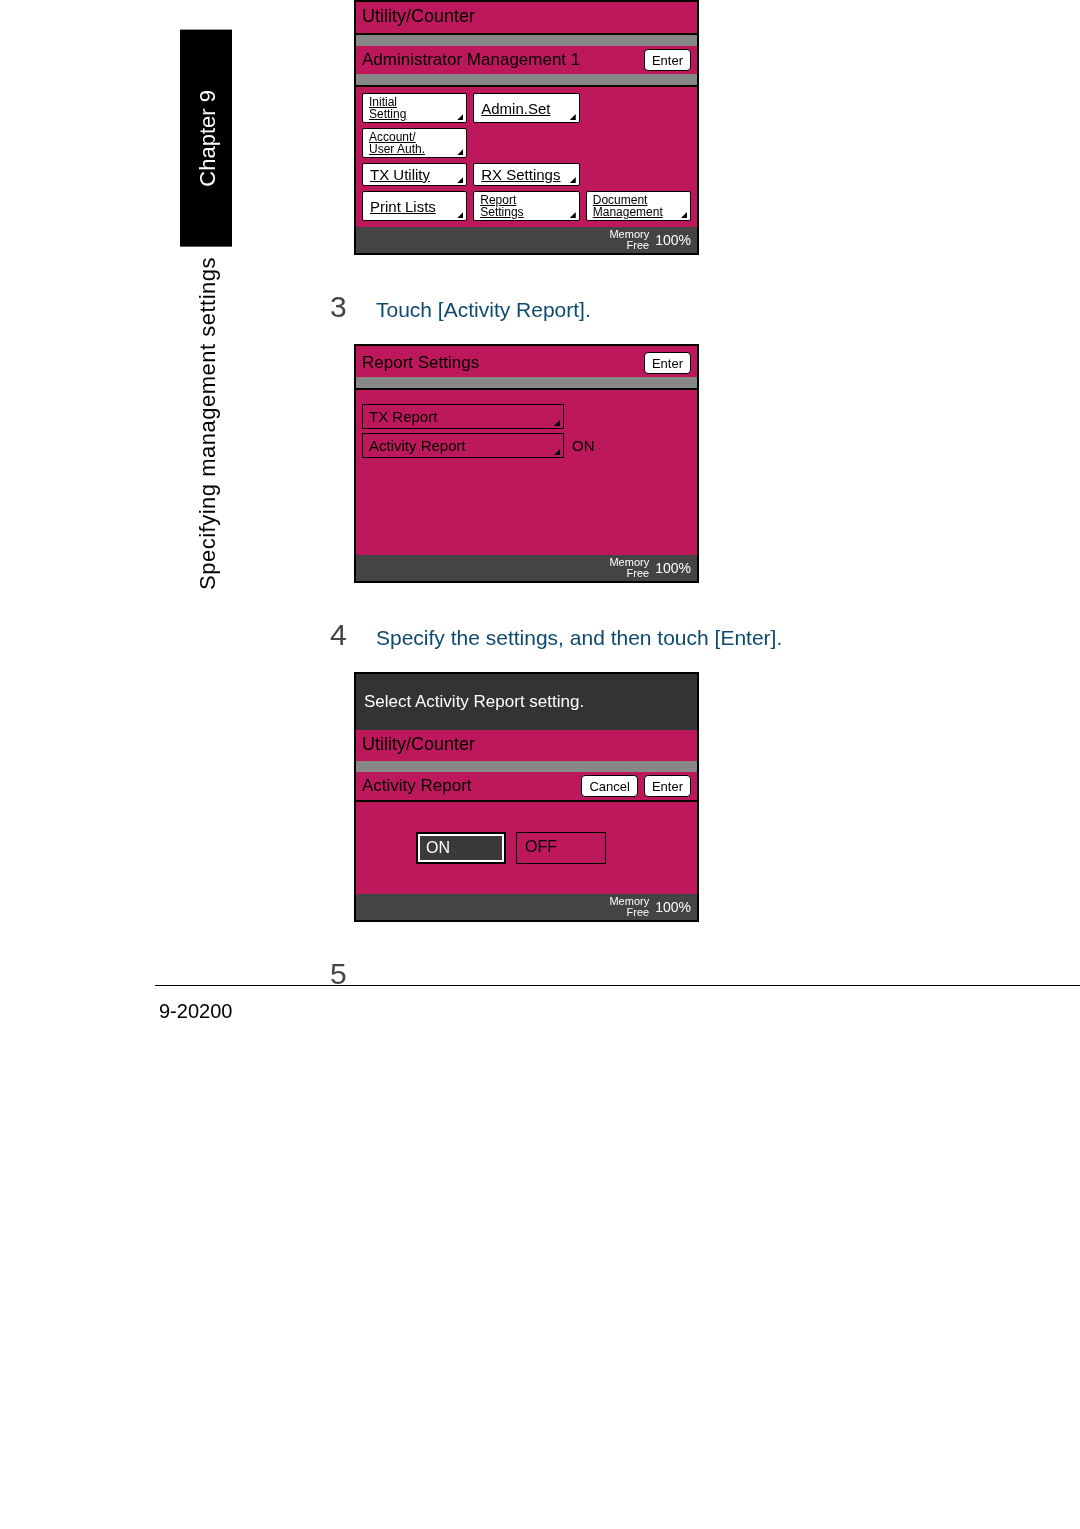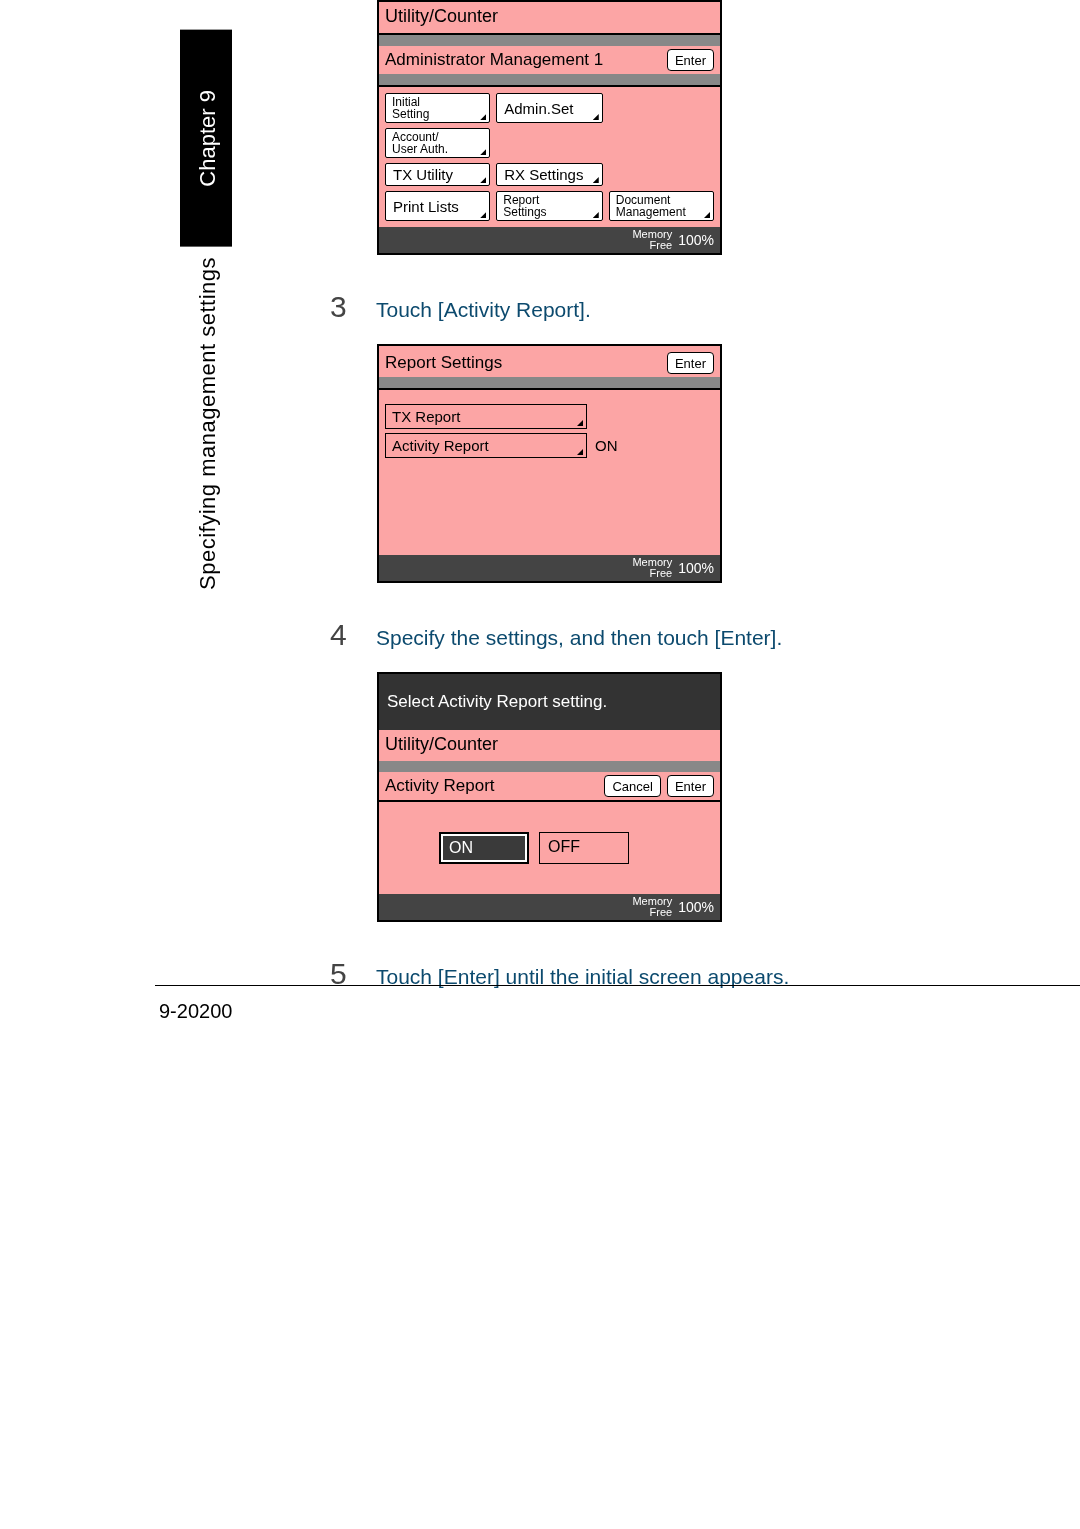--- a/index.html
+++ b/index.html
@@ -52,22 +52,22 @@
     color: #444;
     width: 24px;
   }
   .step-text {
     font-size: 21px;
     color: #0c4a6e;
   }
   .screen {
     border: 2px solid #000;
     width: 345px;
-    margin-left: 47px;
-    background: #fca5a5;
+    margin-left: 24px;
+    background: #be185d;
   }
   .sc-title {
     font-size: 18px;
     padding: 4px 6px 6px 6px;
     border-bottom: 2px solid #000;
   }
   .sc-band { height: 11px; background: #888; }
   .sc-band-thin { height: 2px; background: #000; }
   .sc-row {
     display: flex;
@@ -178,20 +178,21 @@
     display: flex;
     font-size: 20px;
     padding: 0 4px;
   }
   .flex-sp { flex: 1; }
   .admin-grid {
     display: grid;
     grid-template-columns: repeat(3, auto);
     gap: 5px 6px;
     padding: 6px;
+    text-decoration: underline;
   }
 </style>
 </head>
 <body>
 
 <div class="side-tab">
   <div class="chapter-box">Chapter 9</div>
   <div class="section-label">Specifying management settings</div>
 </div>
 
@@ -296,21 +297,20 @@
       <div class="mf">
         <div>Memory</div>
         <div>Free</div>
       </div>
       <span class="pct">100%</span>
     </div>
   </div>
 
   <div class="step">
     <span class="step-num">5</span>
-    <span class="step-text">Touch [Enter] until the initial screen appears.</span>
   </div>
 
 </div>
 
 <div class="footer-rule"></div>
 <div class="page-foot">
   <span>9-20</span>
   <span>200</span>
 </div>
 

